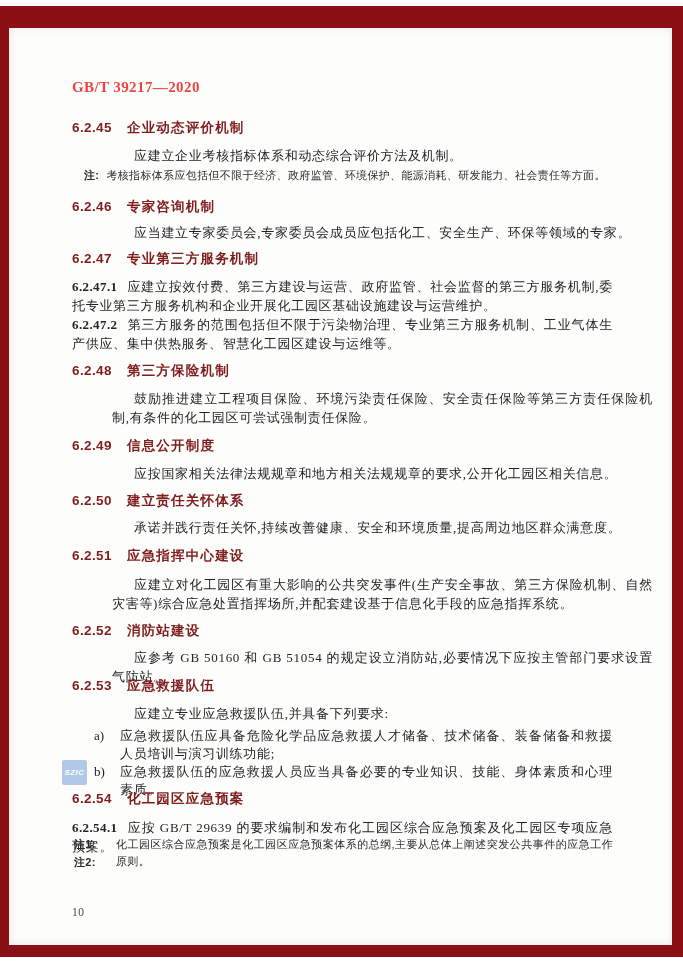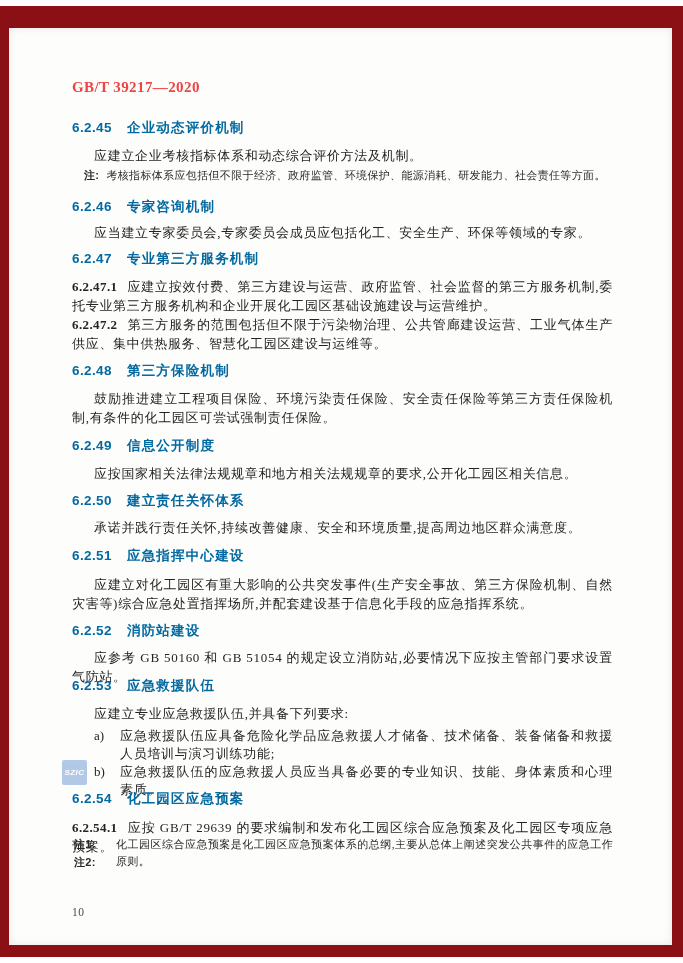--- a/index.html
+++ b/index.html
@@ -23,25 +23,25 @@
                letter-spacing:0.5px; }
 
   
   .content { position:absolute; left:72px; top:0; width:541px; z-index:3;
              color:#242424; font-size:13px; }
   .content > div { position:absolute; width:541px; }
 
   .doc-header { font-weight:700; font-size:15px; letter-spacing:0.4px; color:#ef4444; }
 
   .sec-h { font-family:"Liberation Sans", sans-serif; font-weight:700;
-           font-size:13.5px; color:#0369a1; letter-spacing:1.2px; }
+           font-size:13.5px; color:#7f1d1d; letter-spacing:1.2px; }
   .sec-h .num { letter-spacing:0.4px; margin-right:15px; }
 
   .para, .sub, .li { line-height:19px; text-align:justify; letter-spacing:0.7px; }
-  .para { text-indent:22px; }
+  .para { text-indent:22px;margin-left:40px; }
   .sub .num { font-family:Liberation Serif, serif; font-weight:700;
               letter-spacing:0.4px; margin-right:10px; }
 
   .li { width:493px !important; margin-left:22px; padding-left:26px; position:relative;
         line-height:18px; }
   .li .marker { position:absolute; left:0; top:0; letter-spacing:0; }
 
   .note { font-size:11px; line-height:17px; letter-spacing:0.35px; color:#2a2a2a;
           text-align:justify; }
   .note-inline { margin-left:12px; width:529px !important; }
@@ -93,21 +93,21 @@
     </div>
     <div class="para y-p46">应当建立专家委员会,专家委员会成员应包括化工、安全生产、环保等领域的专家。</div>
 
     <div class="sec-h y-h47">
       <span class="num">6.2.47</span><span>专业第三方服务机制</span>
     </div>
     <div class="sub y-s471">
       <span class="num">6.2.47.1</span><span>应建立按效付费、第三方建设与运营、政府监管、社会监督的第三方服务机制,委托专业第三方服务机构和企业开展化工园区基础设施建设与运营维护。</span>
     </div>
     <div class="sub y-s472">
-      <span class="num">6.2.47.2</span><span>第三方服务的范围包括但不限于污染物治理、公共管廊建设运营、工业气体生产供应、集中供热服务、智慧化工园区建设与运维等。</span>
+      <span class="num">6.2.47.2</span><span>第三方服务的范围包括但不限于污染物治理、专业第三方服务机制、工业气体生产供应、集中供热服务、智慧化工园区建设与运维等。</span>
     </div>
 
     <div class="sec-h y-h48">
       <span class="num">6.2.48</span><span>第三方保险机制</span>
     </div>
     <div class="para y-p48">鼓励推进建立工程项目保险、环境污染责任保险、安全责任保险等第三方责任保险机制,有条件的化工园区可尝试强制责任保险。</div>
 
     <div class="sec-h y-h49">
       <span class="num">6.2.49</span><span>信息公开制度</span>
     </div>

